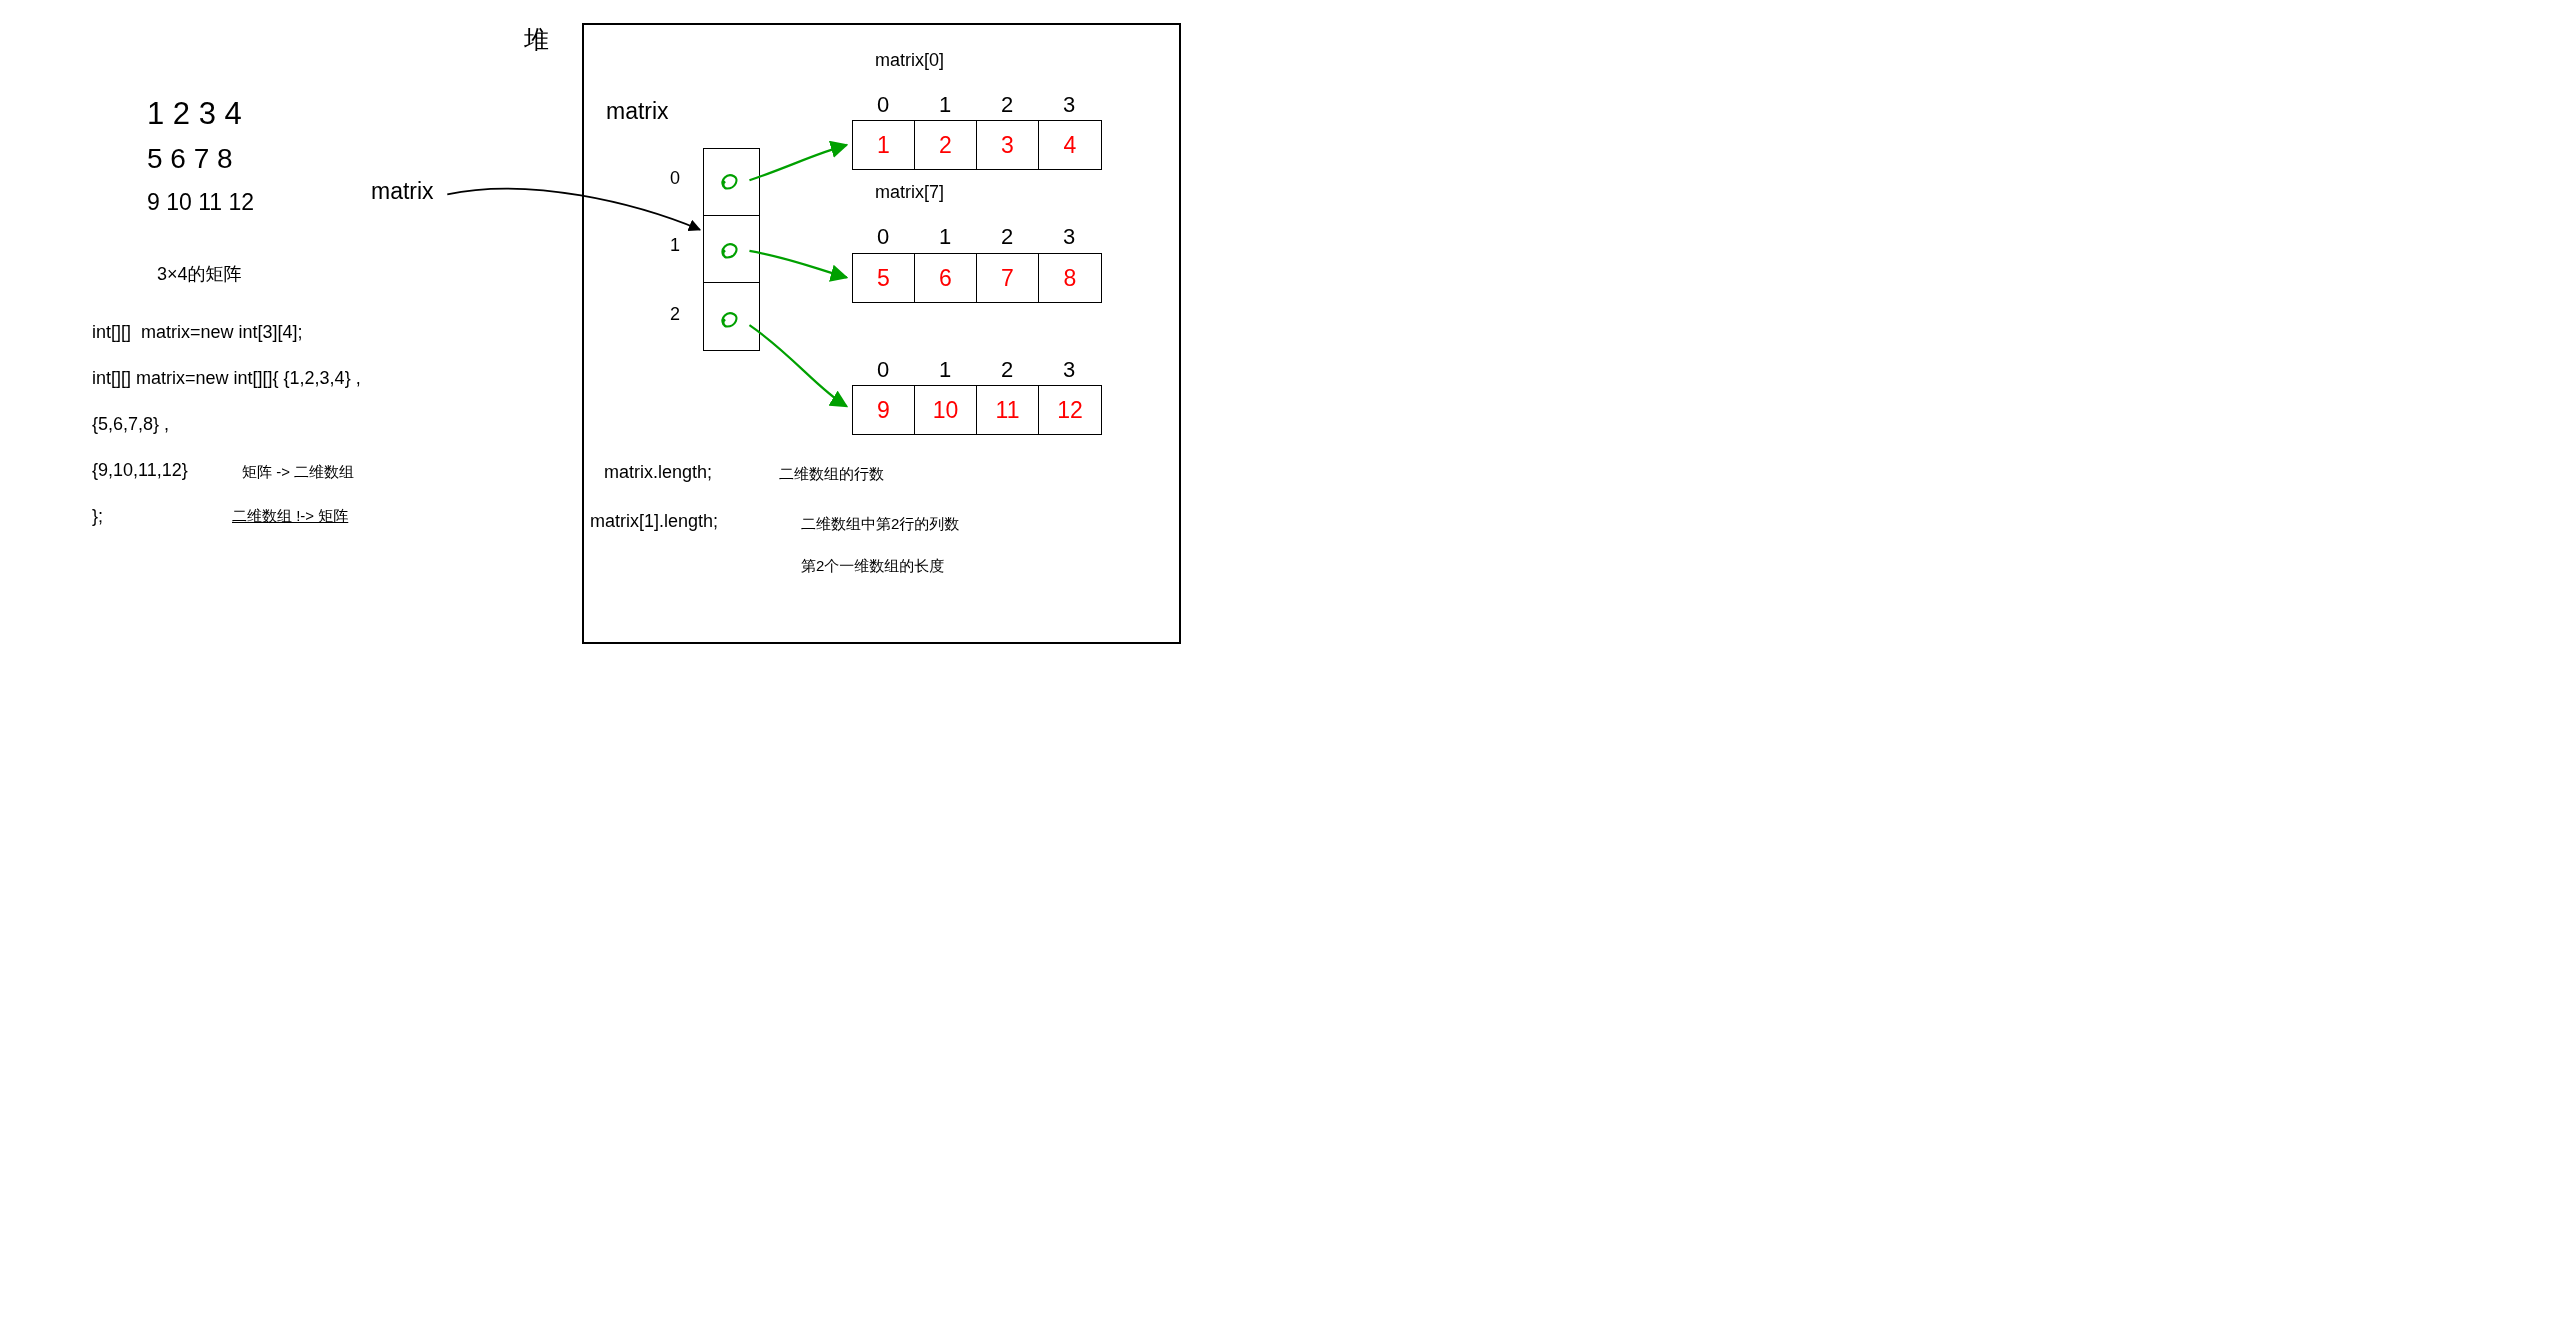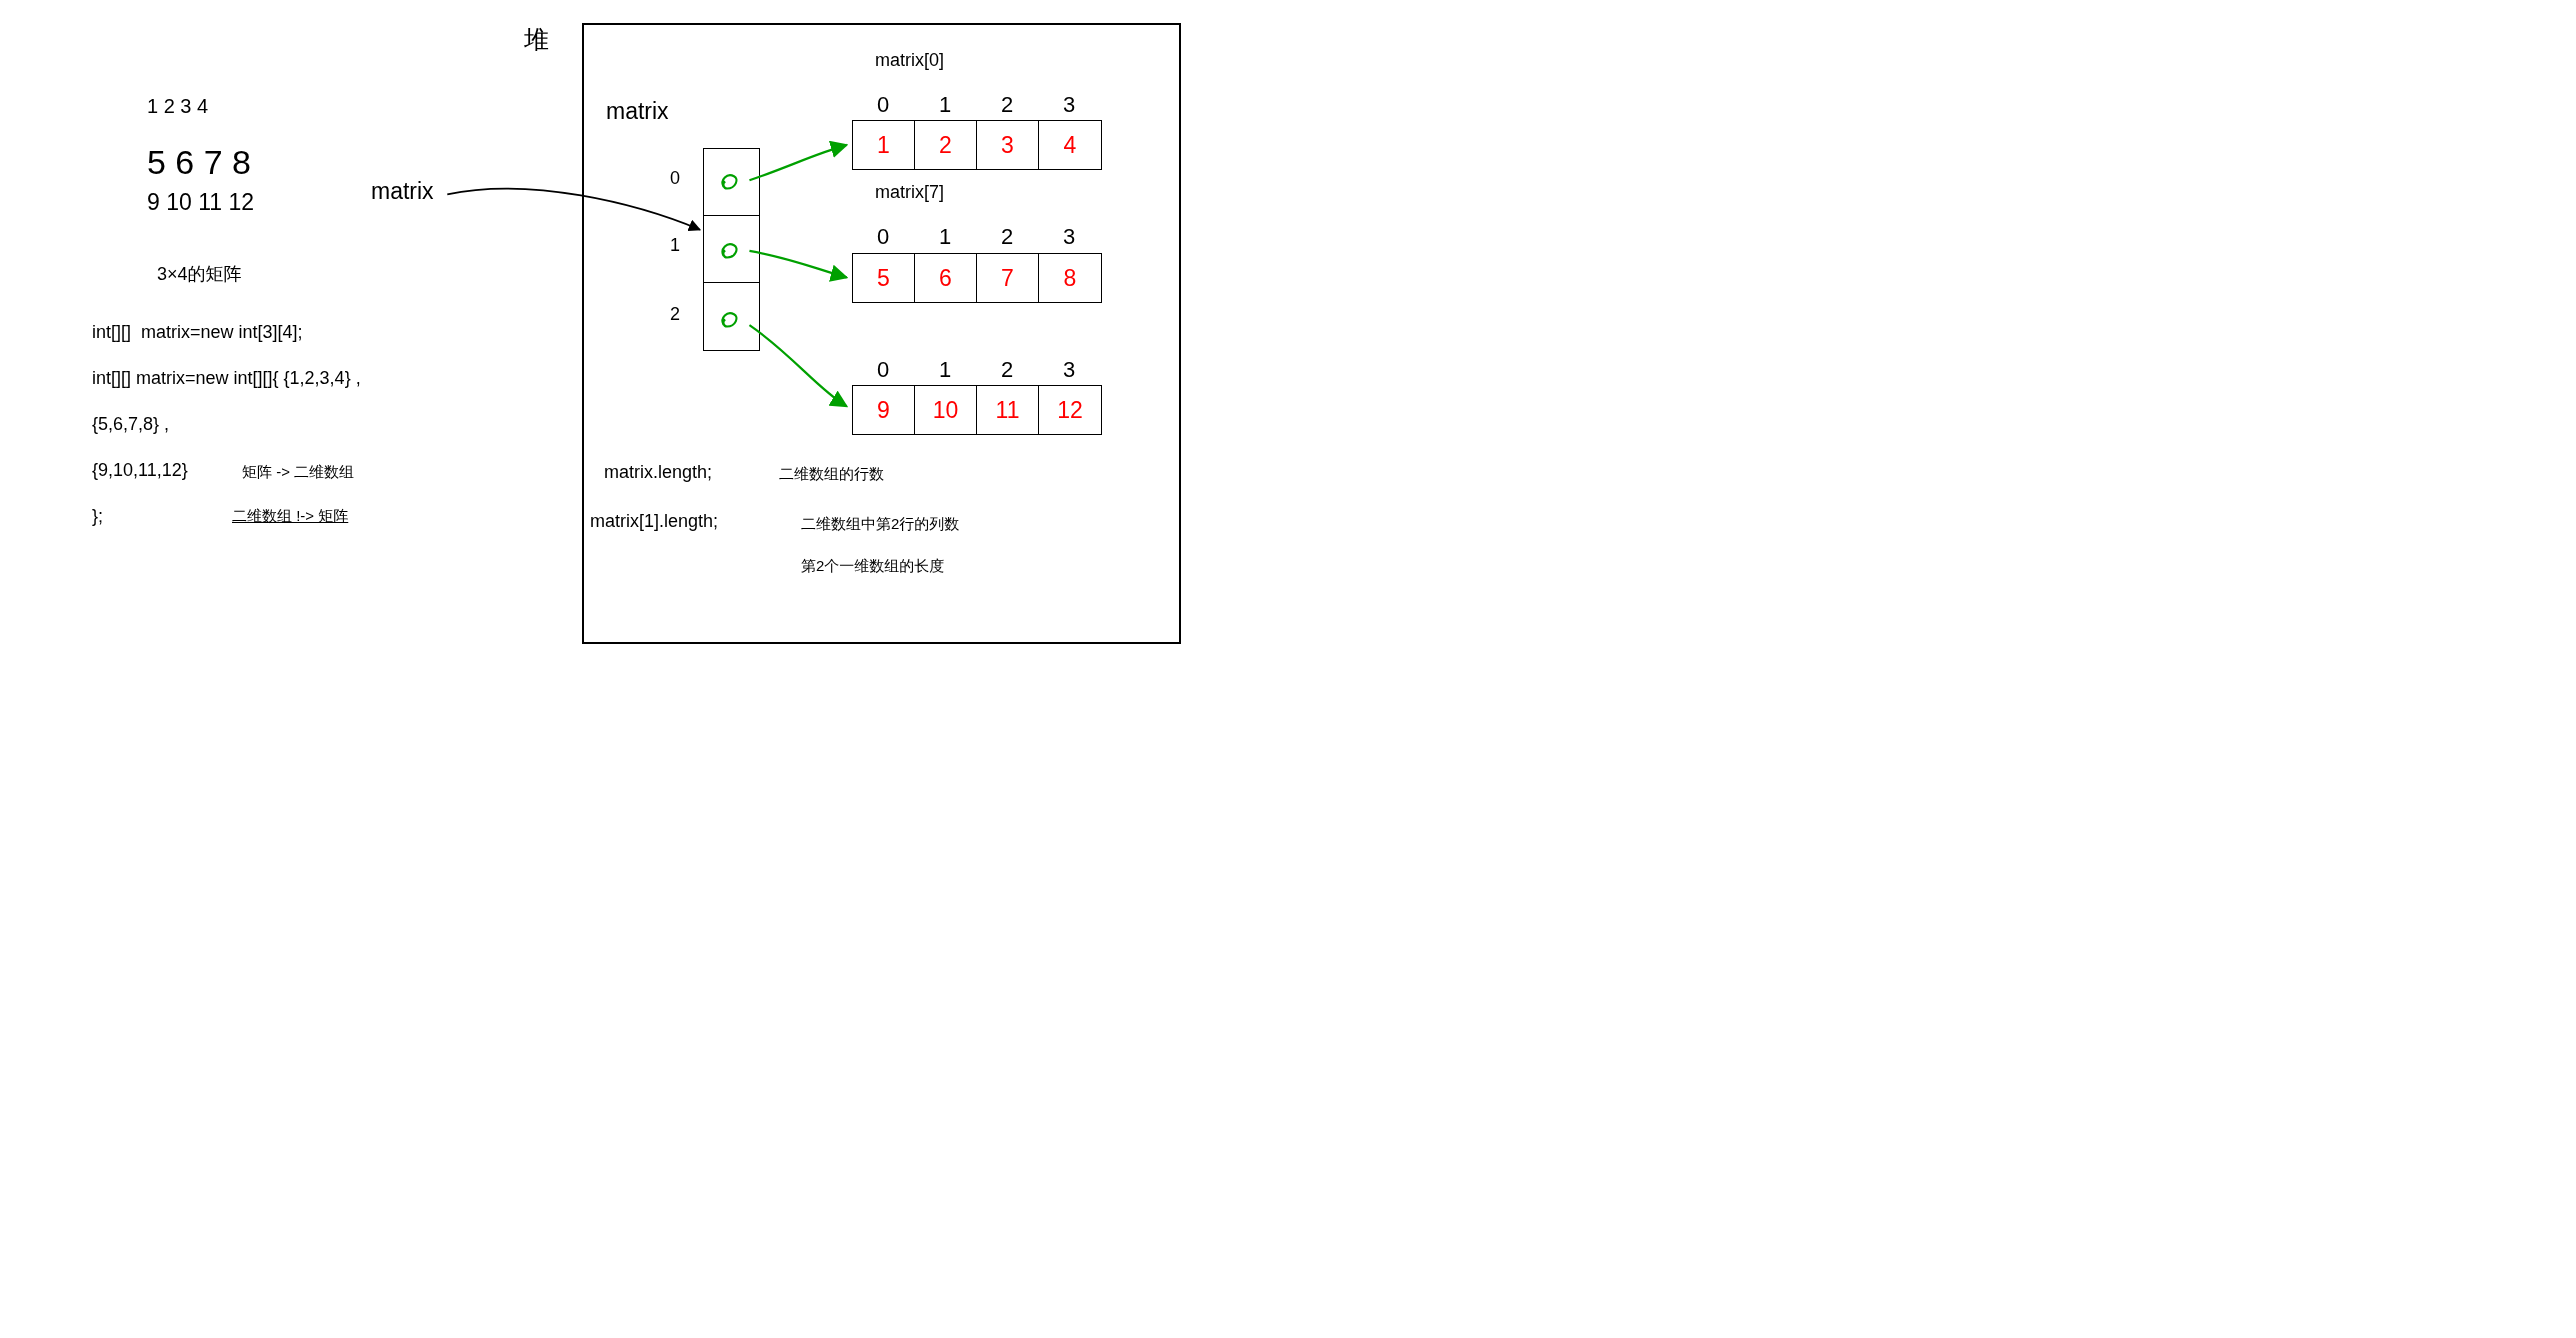--- a/index.html
+++ b/index.html
@@ -78,22 +78,22 @@
   }
   .scribble svg { width: 100%; height: 100%; }
 </style>
 </head>
 <body>
 
 <div class="canvas">
 
   <div class="txt" style="left:524px; top:22px; font-size:25px;">堆</div>
 
-  <div class="txt" style="left:147px; top:92px; font-size:20px;">1 2 3 4</div>
-  <div class="txt" style="left:147px; top:139px; font-size:34px;">5 6 7 8</div>
+  <div class="txt" style="left:147px; top:92px; font-size:31px;">1 2 3 4</div>
+  <div class="txt" style="left:147px; top:139px; font-size:28px;">5 6 7 8</div>
   <div class="txt" style="left:147px; top:186px; font-size:23px;">9 10 11 12</div>
 
   <div class="txt" style="left:157px; top:262px;">3×4的矩阵</div>
 
   <div class="txt" style="left:92px; top:320px;">int[][]  matrix=new int[3][4];</div>
   <div class="txt" style="left:92px; top:366px;text-align:center;">int[][] matrix=new int[][]{ {1,2,3,4} ,</div>
   <div class="txt" style="left:92px; top:412px;">{5,6,7,8} ,</div>
   <div class="txt" style="left:92px; top:458px;">{9,10,11,12}</div>
   <div class="txt" style="left:92px; top:504px;">};</div>
 

